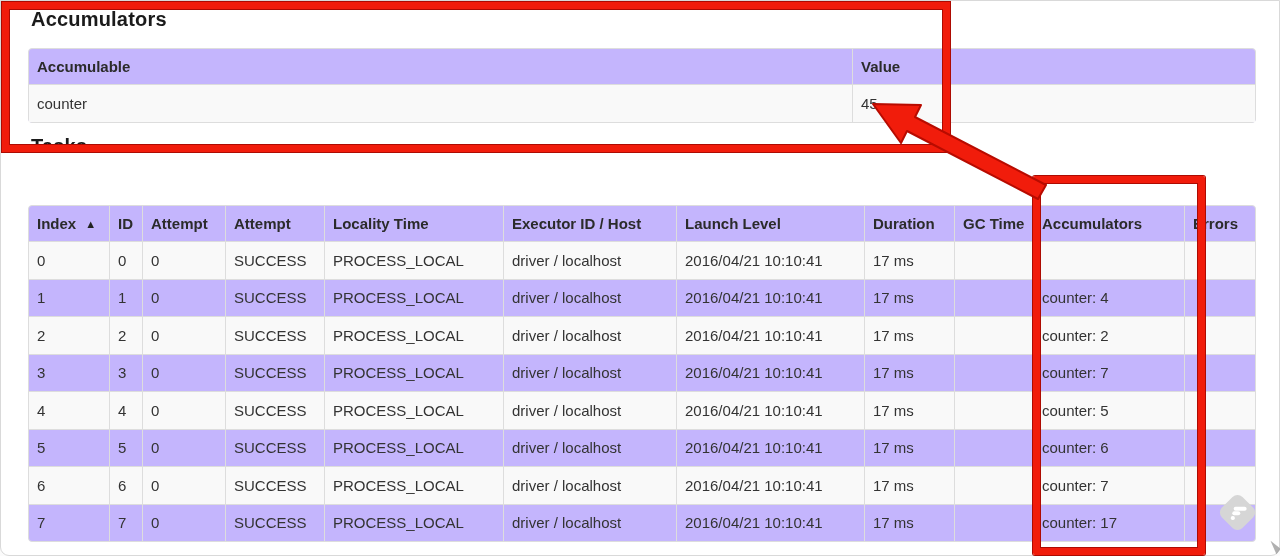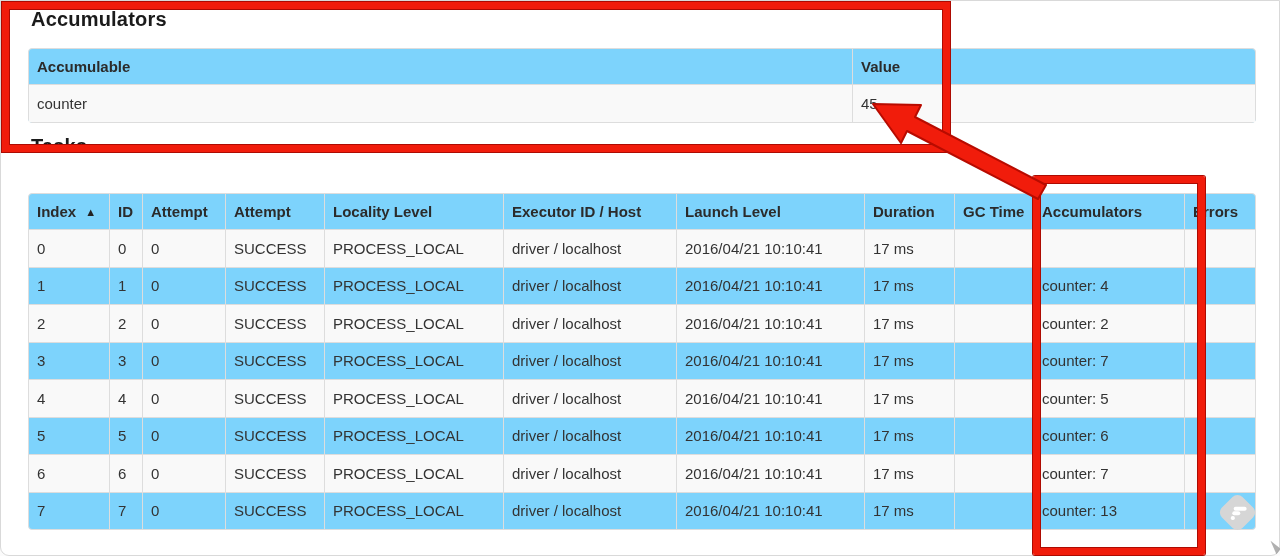--- a/index.html
+++ b/index.html
@@ -15,25 +15,25 @@
   .heading{
     position:absolute;left:30px;margin:0;
     font-size:20px;font-weight:bold;color:#1b1b1b;letter-spacing:.2px;
   }
   #accumulators-heading{top:7px;}
   #tasks-heading{top:134px;}
 
   table.tbl{
     position:absolute;left:27px;width:1226px;
     border-collapse:separate;border-spacing:0;table-layout:fixed;
-    font-size:15px;color:#333;background:#7dd3fc;
+    font-size:15px;color:#333;background:#c4b5fd;
     border:1px solid #ddd;border-radius:4px;
   }
   #accumulable-table{top:47px;}
-  #tasks-table{top:192px;}
+  #tasks-table{top:204px;}
   .tbl th,.tbl td{
     padding:0 8px;text-align:left;vertical-align:middle;
     border-left:1px solid #ddd;border-top:1px solid #ddd;
     overflow:hidden;white-space:nowrap;
   }
   .tbl th{font-weight:bold;color:#2b2b2b;height:35px;}
   .tbl td{height:36.5px;font-weight:normal;}
   .tbl tr th:first-child,.tbl tr td:first-child{border-left:none;}
   .tbl thead tr th{border-top:none;}
   .tbl tbody tr:nth-child(odd) td{background:#f9f9f9;}
@@ -108,21 +108,21 @@
         <col style="width:79px">
       <col style="width:151px">
         <col style="width:71px">
     </colgroup>
     <thead>
         <tr id="tasks-thead-row">
           <th>Index<span class="sort">▲</span></th>
           <th>ID</th>
           <th>Attempt</th>
           <th>Attempt</th>
-          <th>Locality Level</th>
+          <th>Locality Time</th>
           <th>Executor ID / Host</th>
           <th>Launch Level</th>
           <th>Duration</th>
           <th>GC Time</th>
           <th>Accumulators</th>
           <th>Errors</th>
         </tr>
       </thead>
     <tbody id="tasks-tbody">
         <tr>
@@ -219,21 +219,21 @@
         <tr>
           <td>7</td>
           <td>7</td>
           <td>0</td>
           <td>SUCCESS</td>
           <td>PROCESS_LOCAL</td>
           <td>driver / localhost</td>
           <td>2016/04/21 10:10:41</td>
           <td>17 ms</td>
           <td></td>
-          <td>counter: 13</td>
+          <td>counter: 17</td>
           <td></td>
         </tr>
       </tbody>
   </table>
 
   <div class="watermark">
     <span class="m1"></span>
     <span class="m2"></span>
     <span class="m3"></span>
   </div>

